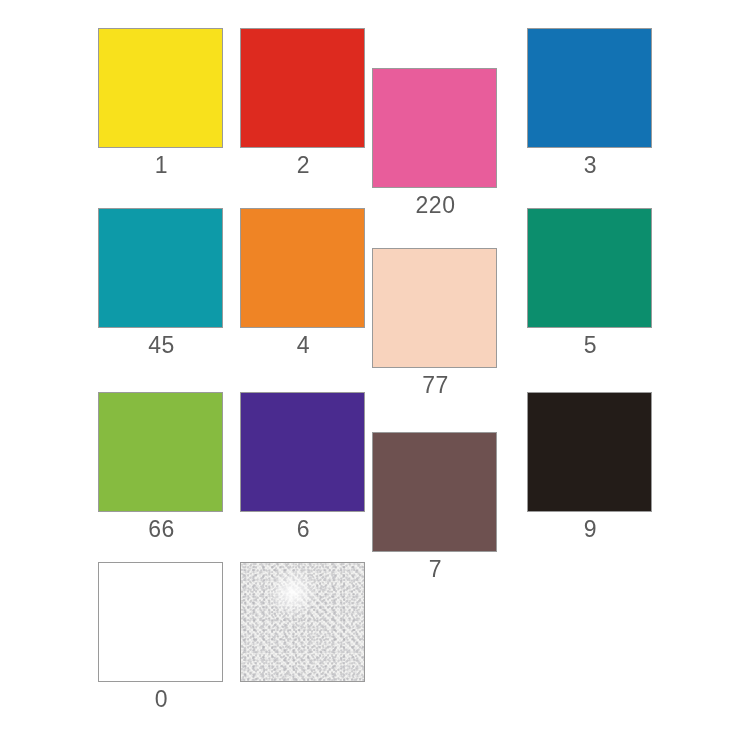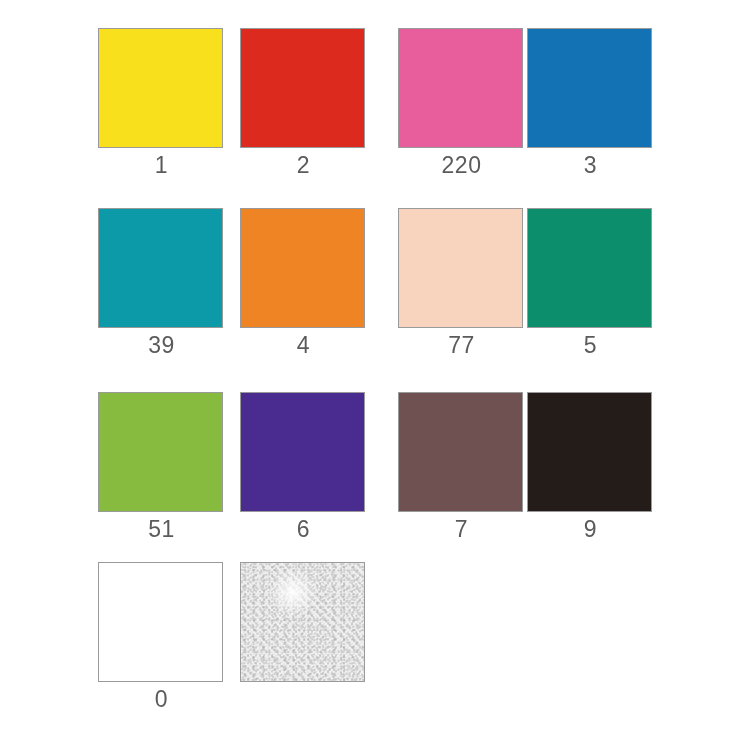--- a/index.html
+++ b/index.html
@@ -37,21 +37,21 @@
   .swatch-row.row-3 { top: 562px; }
 
   .swatch-cell {
     position: absolute;
     top: 0;
     width: 127px;
   }
 
   .swatch-cell.col-0 { left: 98px; }
   .swatch-cell.col-1 { left: 240px; }
-  .swatch-cell.col-2 { left: 398px; }
+  .swatch-cell.col-2 { left: 372px; margin-top: 40px; }
   .swatch-cell.col-3 { left: 527px; }
 
   .swatch-chip {
     width: 125px;
     height: 120px;
     border: 1px solid #9a9a9a;
     box-sizing: border-box;
     position: relative;
     overflow: hidden;
   }
@@ -143,39 +143,39 @@
         <div class="swatch-label" style="color: rgb(91, 91, 91);">220</div>
       </div>
       <div class="swatch-cell col-3">
         <div class="swatch-chip" style="border-color: rgb(154, 154, 154); background-color: rgb(18, 114, 179);"></div>
         <div class="swatch-label" style="color: rgb(91, 91, 91);">3</div>
       </div>
     </div>
     <div class="swatch-row row-1">
       <div class="swatch-cell col-0">
         <div class="swatch-chip" style="border-color: rgb(154, 154, 154); background-color: rgb(13, 154, 168);"></div>
-        <div class="swatch-label" style="color: rgb(91, 91, 91);">39</div>
+        <div class="swatch-label" style="color: rgb(91, 91, 91);">45</div>
       </div>
       <div class="swatch-cell col-1">
         <div class="swatch-chip" style="border-color: rgb(154, 154, 154); background-color: rgb(239, 132, 37);"></div>
         <div class="swatch-label" style="color: rgb(91, 91, 91);">4</div>
       </div>
       <div class="swatch-cell col-2">
         <div class="swatch-chip" style="border-color: rgb(154, 154, 154); background-color: rgb(248, 211, 189);"></div>
         <div class="swatch-label" style="color: rgb(91, 91, 91);">77</div>
       </div>
       <div class="swatch-cell col-3">
         <div class="swatch-chip" style="border-color: rgb(154, 154, 154); background-color: rgb(12, 142, 109);"></div>
         <div class="swatch-label" style="color: rgb(91, 91, 91);">5</div>
       </div>
     </div>
     <div class="swatch-row row-2">
       <div class="swatch-cell col-0">
         <div class="swatch-chip" style="border-color: rgb(154, 154, 154); background-color: rgb(134, 187, 64);"></div>
-        <div class="swatch-label" style="color: rgb(91, 91, 91);">51</div>
+        <div class="swatch-label" style="color: rgb(91, 91, 91);">66</div>
       </div>
       <div class="swatch-cell col-1">
         <div class="swatch-chip" style="border-color: rgb(154, 154, 154); background-color: rgb(74, 43, 143);"></div>
         <div class="swatch-label" style="color: rgb(91, 91, 91);">6</div>
       </div>
       <div class="swatch-cell col-2">
         <div class="swatch-chip" style="border-color: rgb(154, 154, 154); background-color: rgb(110, 81, 80);"></div>
         <div class="swatch-label" style="color: rgb(91, 91, 91);">7</div>
       </div>
       <div class="swatch-cell col-3">

